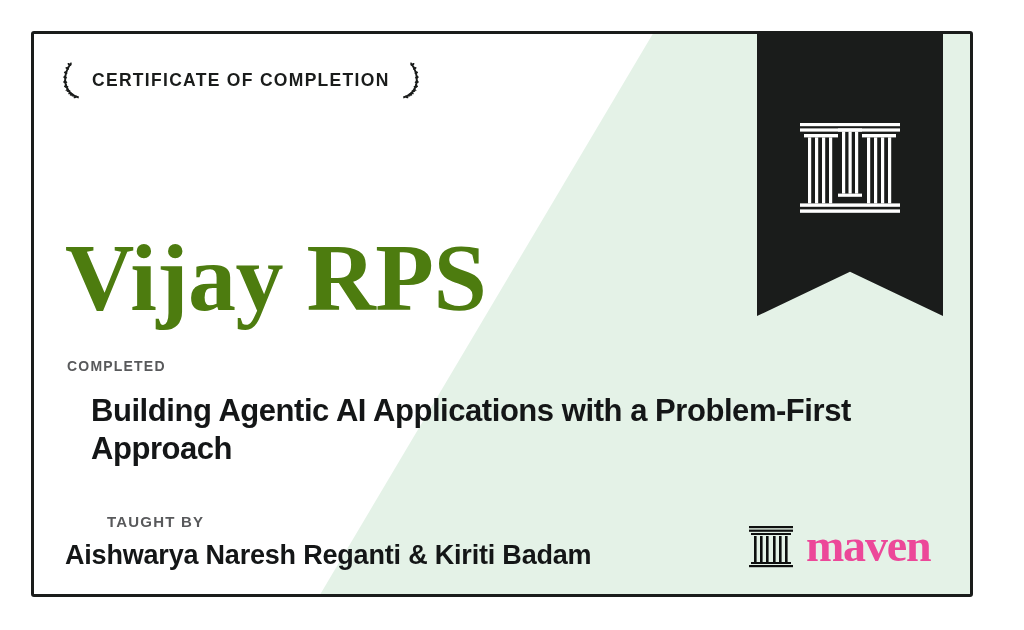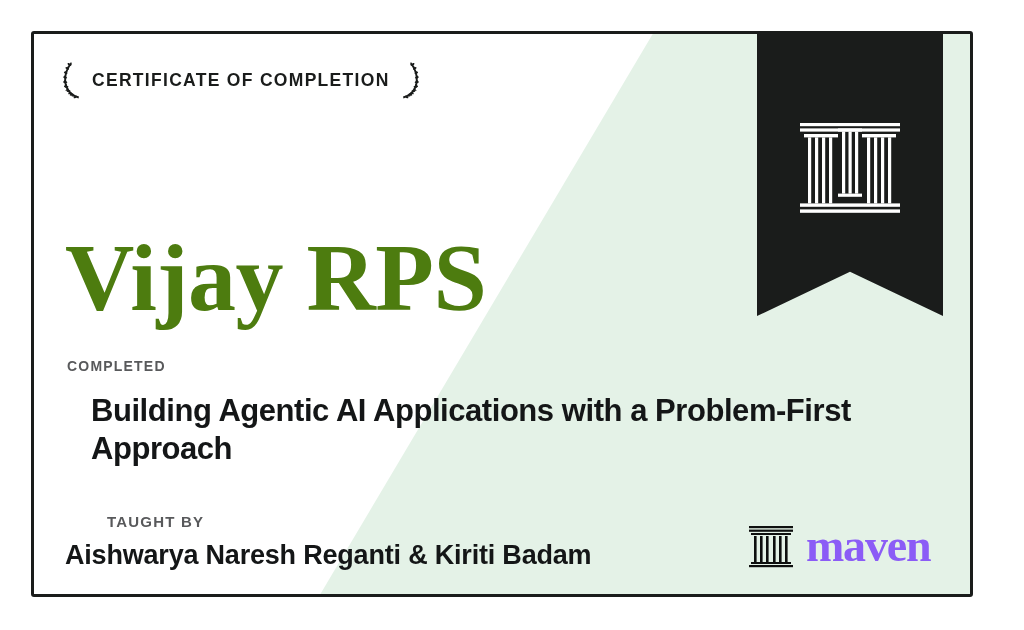--- a/index.html
+++ b/index.html
@@ -178,21 +178,21 @@
   .maven-mark {
     width: 46px;
     height: 44px;
     display: block;
     flex: none;
   }
   .maven-word {
     font-family: "Liberation Serif", "DejaVu Serif", serif;
     font-size: 46px;
     font-weight: 700;
-    color: #8b5cf6;
+    color: #ec4899;
     letter-spacing: -1.2px;
     line-height: 1;
   }
 </style>
 </head>
 <body>
 
 <div id="certificate-root">
 
   <div class="card">

